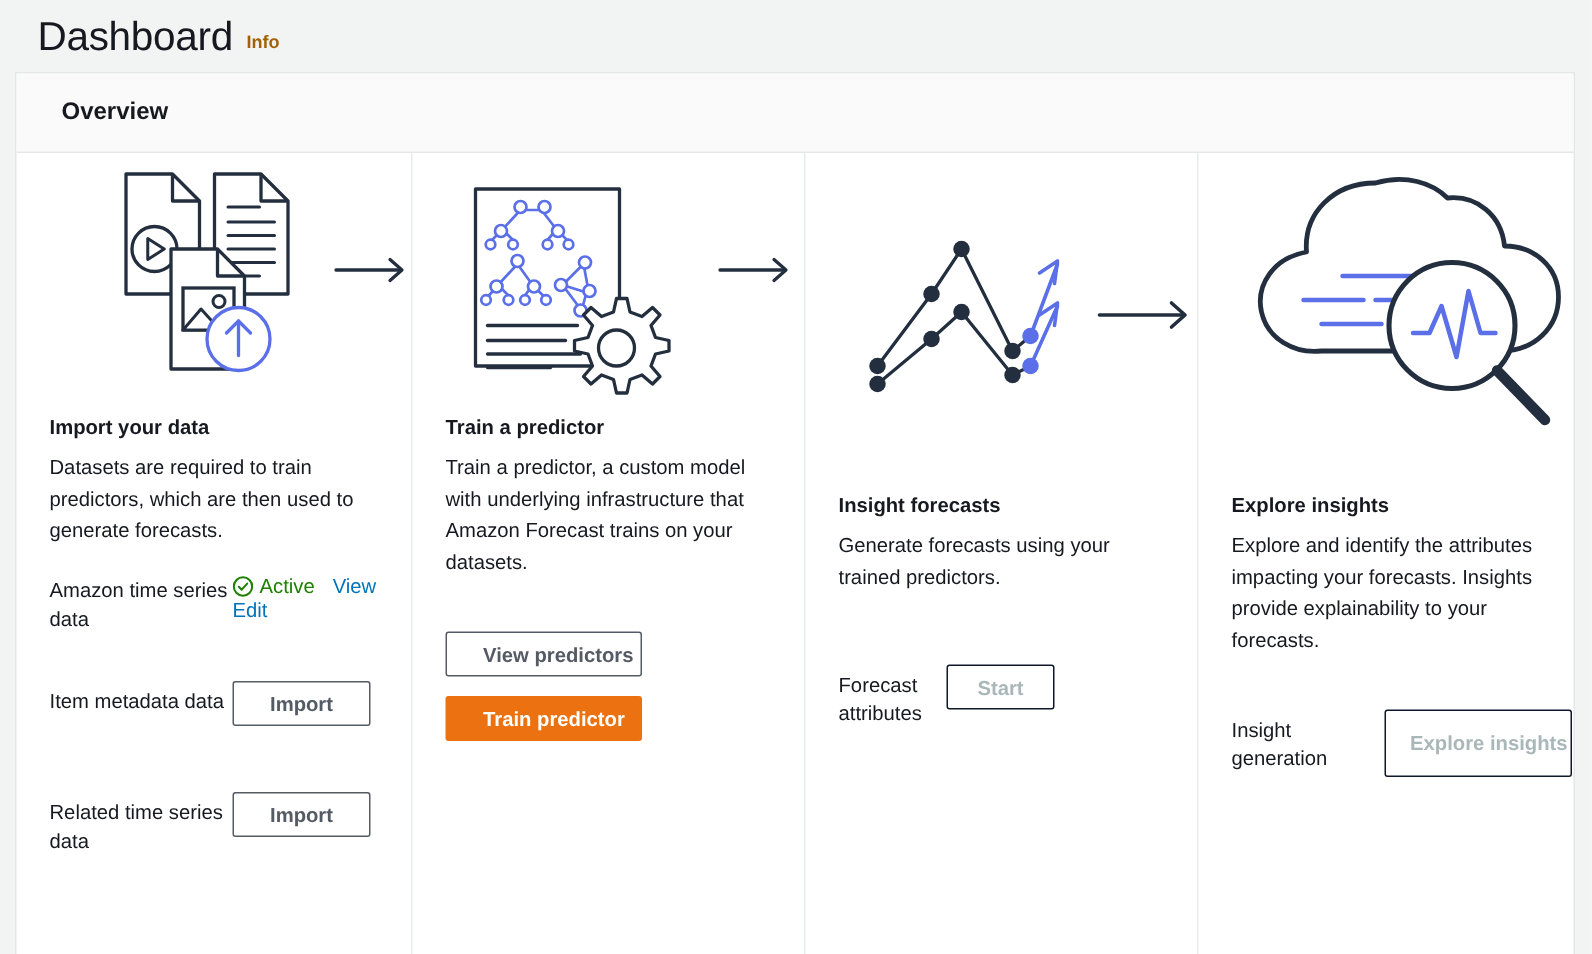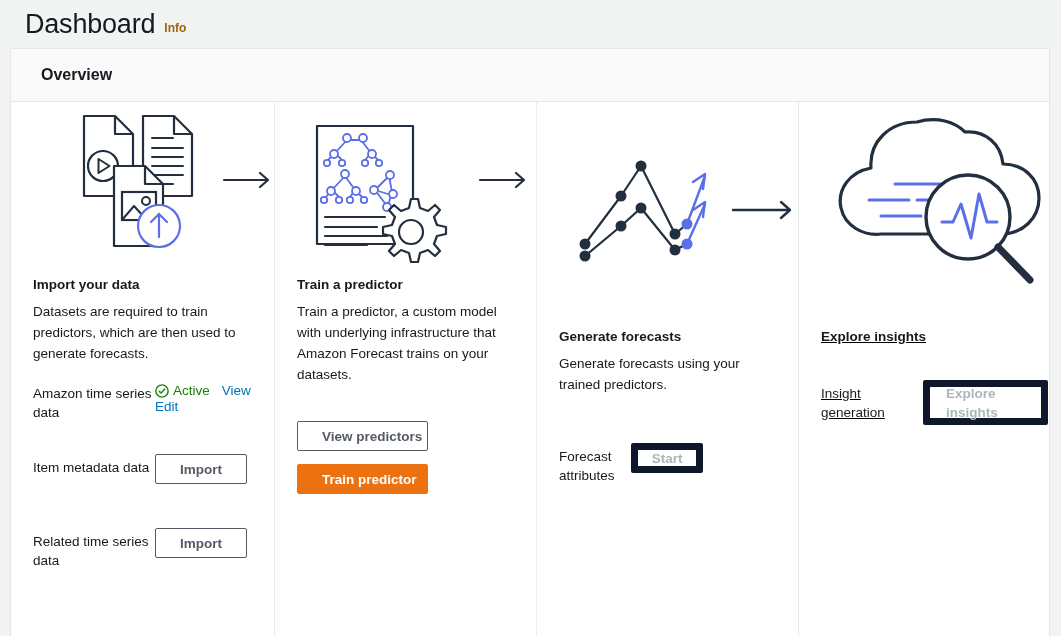--- a/index.html
+++ b/index.html
@@ -69,21 +69,21 @@
     height: 534px;
   }
   .col {
     position: relative;
     padding: 0 22px;
     height: 100%;
   }
   .col-1 { width: 263px; }
   .col-2 { width: 262px; }
   .col-3 { width: 262px; }
-  .col-4 { width: 251px; text-decoration: underline; }
+  .col-4 { width: 251px; }
   .col + .col { border-left: 1px solid #eaeded; }
 
   .art {
     position: relative;
     height: 175px;
   }
   .art svg { position: absolute; }
 
   .col-title {
     font-size: 13.5px;
@@ -160,21 +160,21 @@
     height: 30px;
     white-space: nowrap;
   }
   .btn-primary {
     background: #ec7211;
     border: 1px solid #ec7211;
     color: #ffffff;
   }
   .btn-disabled {
     background: #ffffff;
-    border: 7px solid #0f172a;
+    border: 1px solid #0f172a;
     color: #aab7b8;
     cursor: default;
   }
   .btn-wrap2 {
     height: 45px;
     width: 125px;
     line-height: 19px;
     white-space: normal;
     text-align: left;
     justify-content: flex-start;
@@ -356,21 +356,21 @@
             <circle cx="56" cy="122" r="5.5" fill="#232f3e"></circle>
             <circle cx="76" cy="104" r="5.5" fill="#232f3e"></circle>
             <circle cx="110" cy="146" r="5.5" fill="#232f3e"></circle>
             <circle cx="122" cy="140" r="5.5" fill="#5a6fe8"></circle>
 
             <line x1="168" y1="106" x2="224" y2="106" stroke="#232f3e" stroke-width="2.4" stroke-linecap="round"></line>
             <path d="M216 98 l9 8 l-9 8" stroke="#232f3e" stroke-width="2.4" fill="none" stroke-linecap="round" stroke-linejoin="round"></path>
           </svg>
         </div>
 
-        <div class="col-title" style="margin-top:52px;">Generate forecasts</div>
+        <div class="col-title" style="margin-top:52px;">Insight forecasts</div>
         <p class="col-desc">Generate forecasts using your trained predictors.</p>
 
         <div class="rows" style="margin-top:48px;">
           <div class="row">
             <div class="row-label wide">Forecast attributes</div>
             <div class="row-action" style="padding-left:8px;">
               <button class="btn btn-disabled btn-start">Start</button>
             </div>
           </div>
         </div>
@@ -390,20 +390,21 @@
             </g>
 
             <circle cx="143" cy="113" r="42" stroke="#232f3e" stroke-width="3.4" fill="#fff"></circle>
             <path d="M173 143 L205 176" stroke="#232f3e" stroke-width="7" stroke-linecap="round"></path>
 
             <path d="M117 118 L128 118 L136 100 L146 134 L154 90 L162 118 L172 118" stroke="#5a6fe8" stroke-width="3" fill="none" stroke-linecap="round" stroke-linejoin="round"></path>
           </svg>
         </div>
 
         <div class="col-title" style="margin-top:52px;">Explore insights</div>
+        <p class="col-desc">Explore and identify the attributes impacting your forecasts. Insights provide explainability to your forecasts.</p>
 
         <div class="rows" style="margin-top:36px;">
           <div class="row">
             <div class="row-label wide">Insight generation</div>
             <div class="row-action" style="padding-left:38px;">
               <button class="btn btn-disabled btn-wrap2">Explore insights</button>
             </div>
           </div>
         </div>
       </div>

